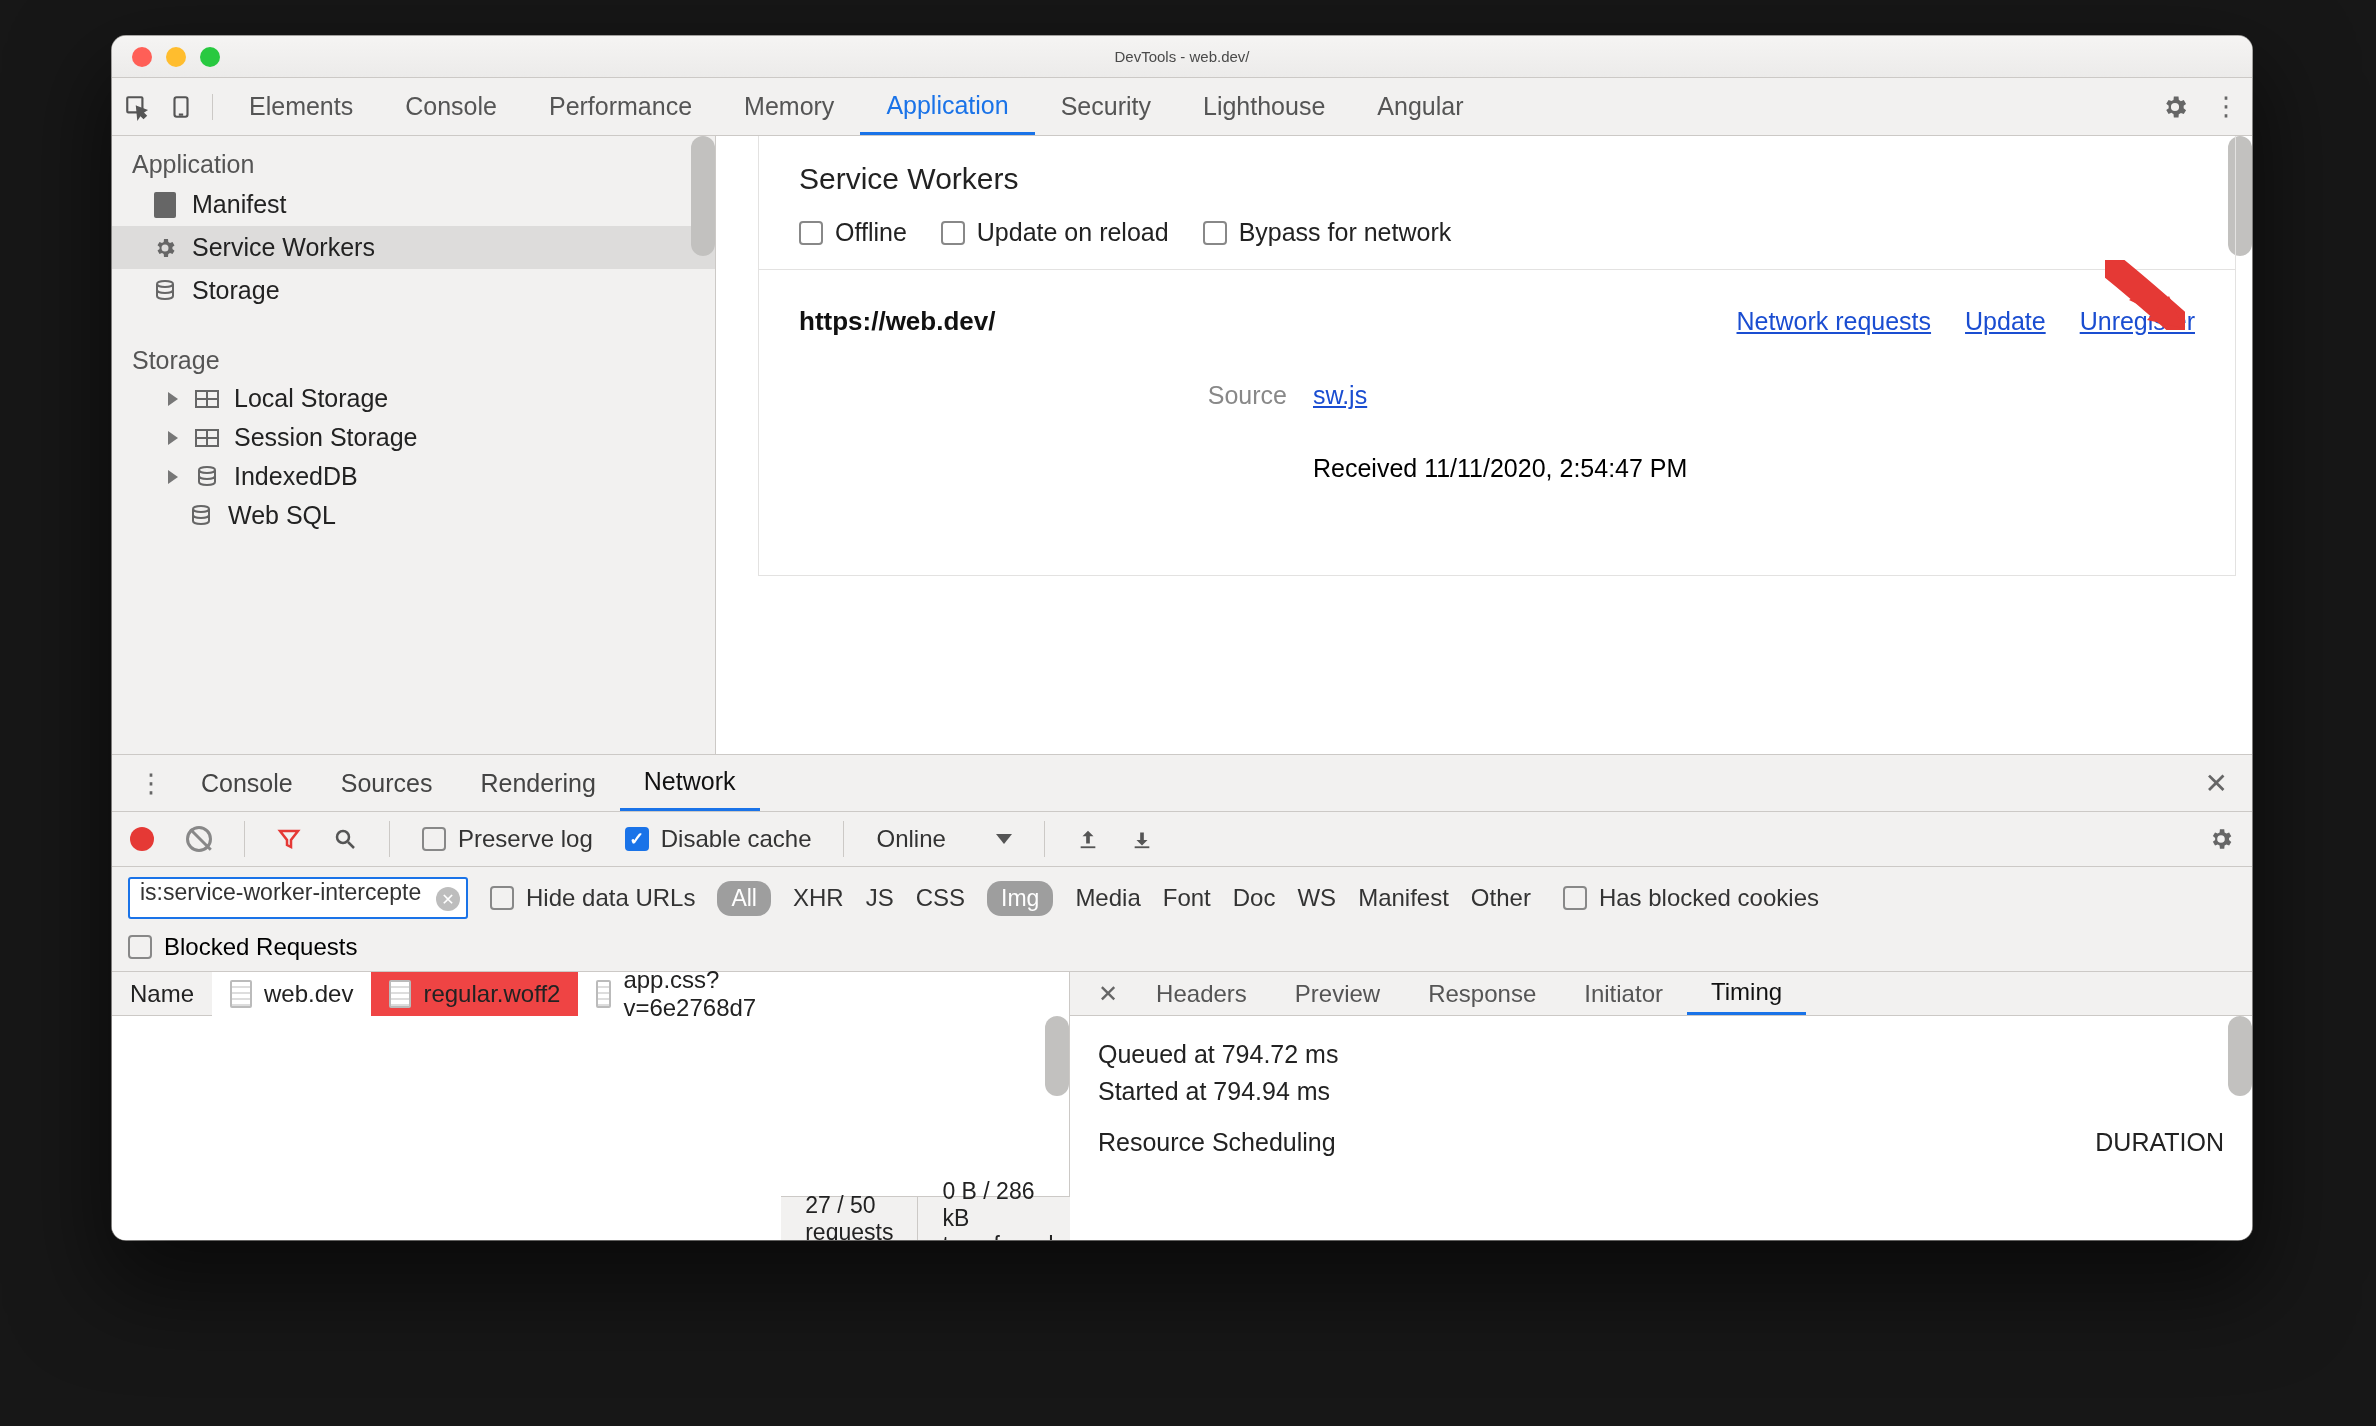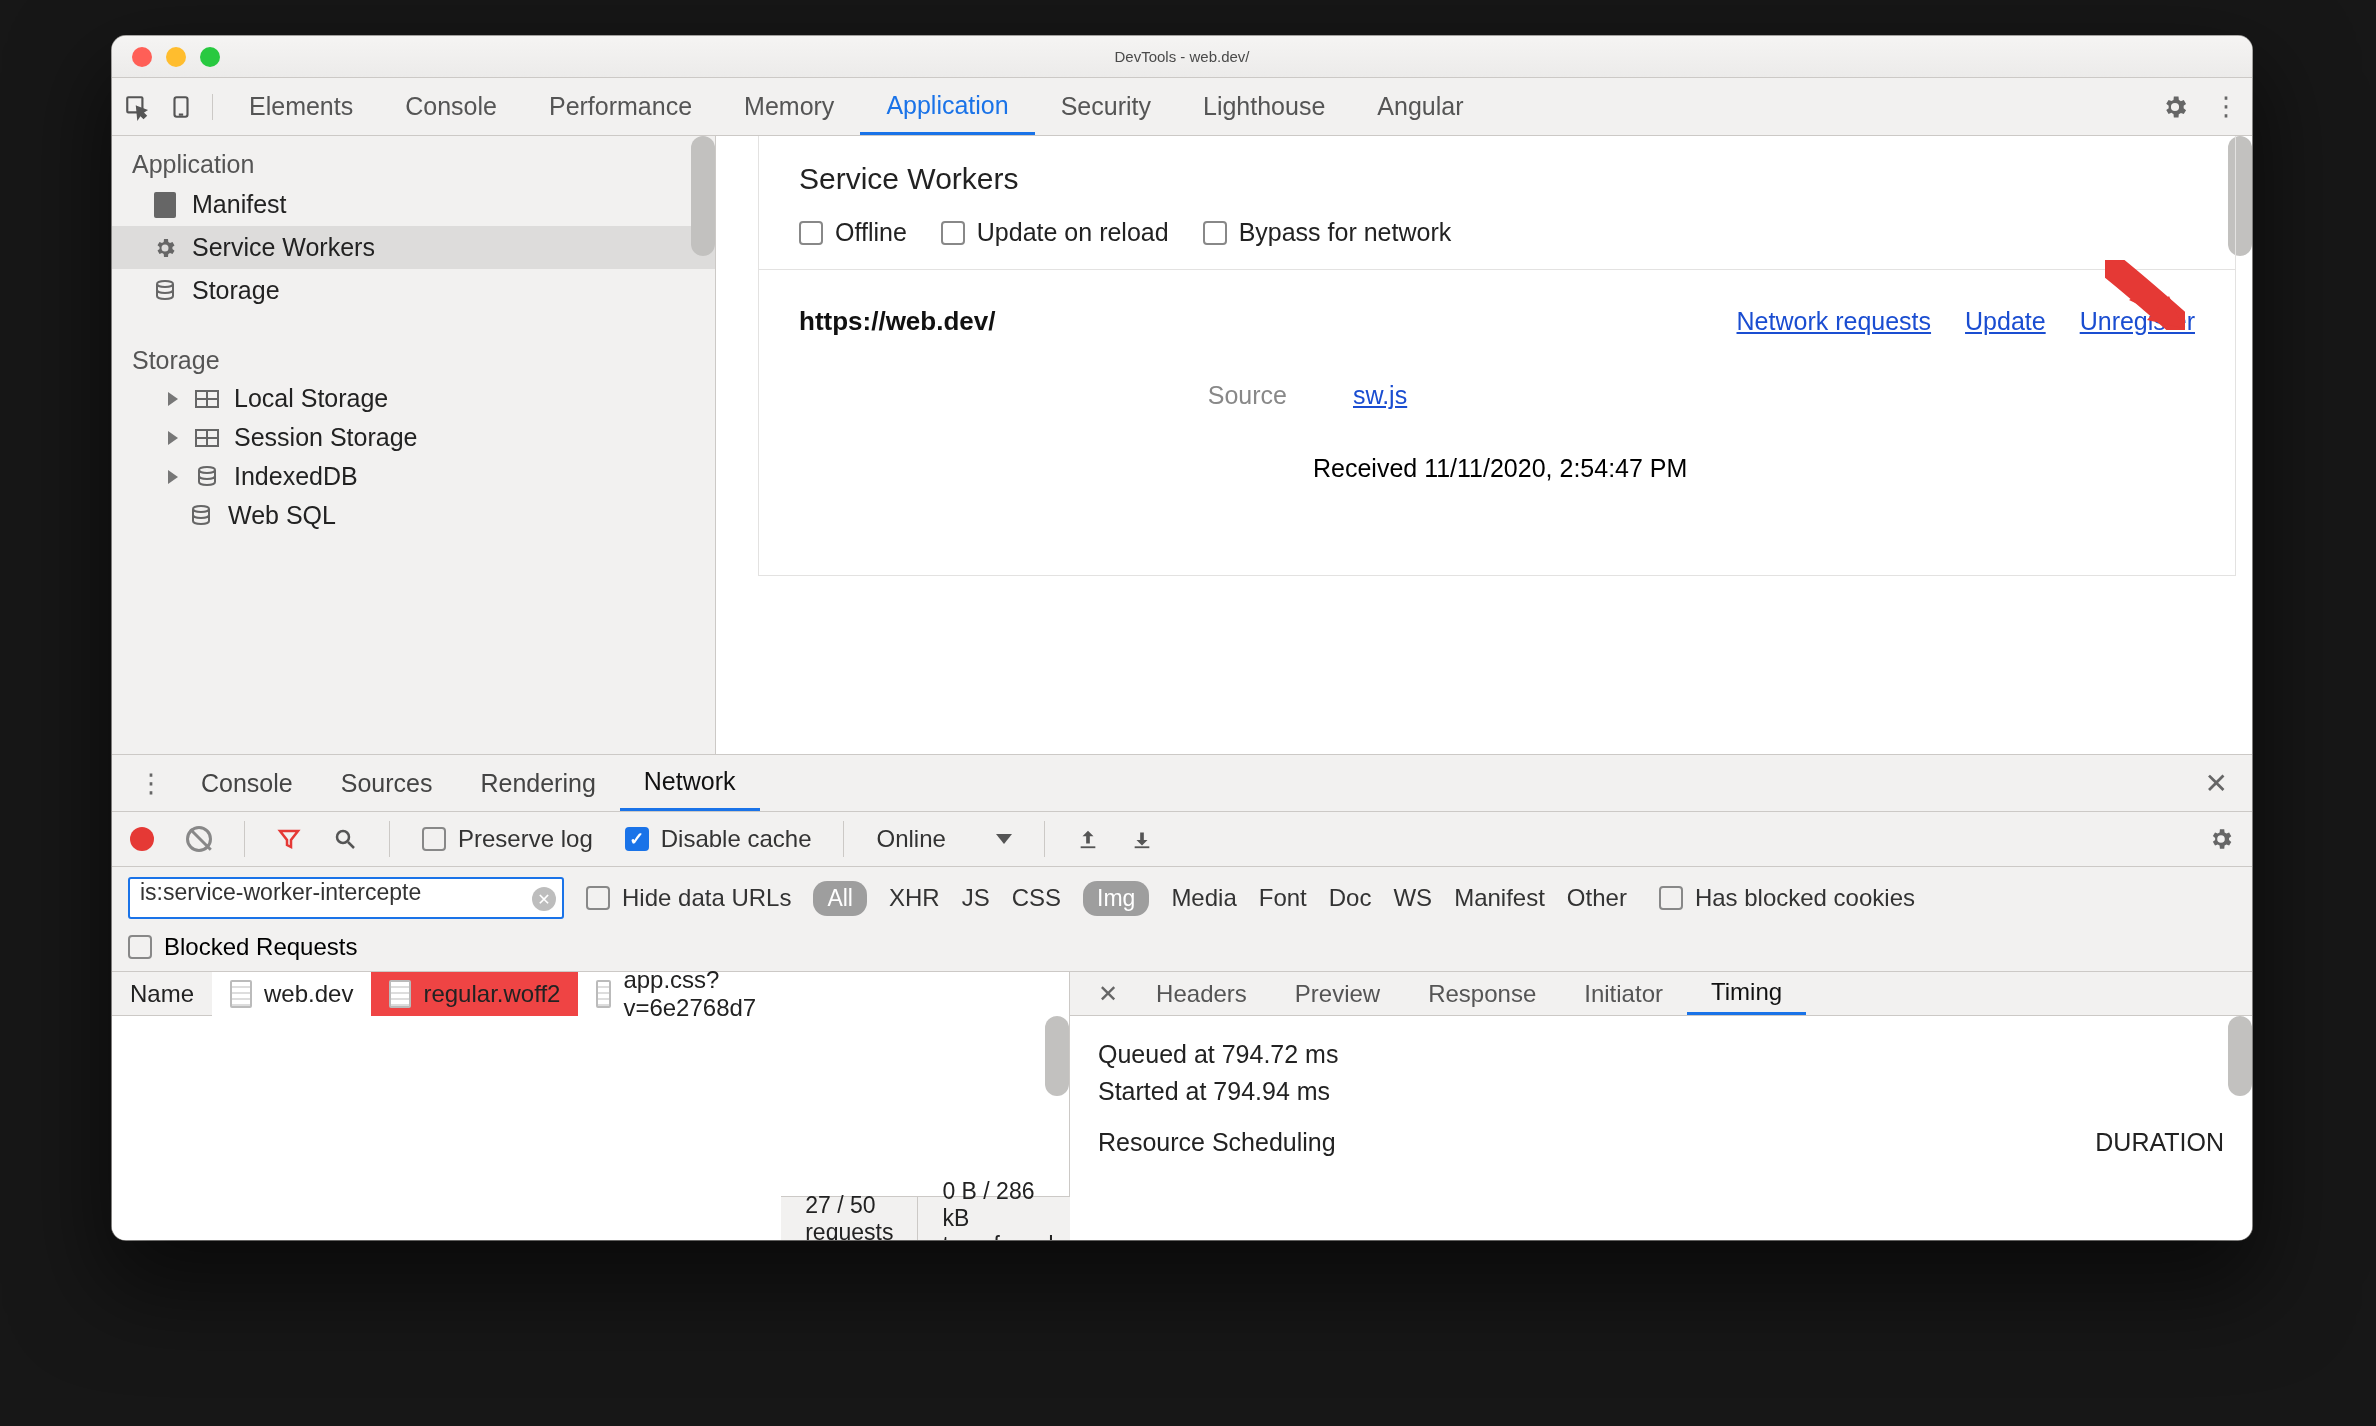--- a/index.html
+++ b/index.html
@@ -41,21 +41,21 @@
   .card h2 { font-size:30px; font-weight:500; margin-bottom:22px; color:#222; }
   .checks { display:flex; gap:34px; font-size:25px; color:#222; padding-bottom:22px; border-bottom:1px solid #e3e2e1; margin:0 -40px 0; padding-left:40px; }
   .chk { display:flex; align-items:center; gap:12px; }
   .chk-box { width:24px; height:24px; border:2px solid #888; border-radius:4px; }
   .origin-row { display:flex; align-items:center; justify-content:space-between; margin-top:36px; }
   .origin { font-size:26px; font-weight:700; color:#111; }
   .links { display:flex; gap:34px; font-size:25px; }
   .links a { color:#1a4dd1; text-decoration:underline; cursor:pointer; }
   .field-row { display:flex; gap:26px; margin-top:44px; font-size:25px; }
   .field-row .lbl { width:488px; text-align:right; color:#888; }
-  .field-row .val a { color:#1a4dd1; text-decoration:underline;margin-left:40px; }
+  .field-row .val a { color:#1a4dd1; text-decoration:underline; }
   .arrow { position:absolute; left:1346px; top:124px; width:80px; height:70px; }
 
   
   .drawer { border-top:1px solid #ccc9c6; display:flex; flex-direction:column; background:#f2f1f0; }
   .dr-tabs { height:56px; display:flex; align-items:center; padding:0 14px; font-size:25px; color:#444; }
   .dr-tabs .tab { padding:0 24px; height:100%; display:flex; align-items:center; cursor:pointer; }
   .dr-tabs .tab.active { color:#111; border-bottom:3px solid #1a73e8; }
   .dr-tabs .close { margin-left:auto; font-size:28px; color:#666; padding:0 10px; cursor:pointer; }
   .dr-toolbar { height:56px; border-top:1px solid #ccc9c6; border-bottom:1px solid #ccc9c6;
     display:flex; align-items:center; gap:32px; padding:0 18px; font-size:24px; color:#333; }
@@ -65,21 +65,21 @@
   .divider { width:1px; height:36px; background:#ccc9c6; }
   .funnel svg,.mag svg{display:block;}
   .chk-box.blue { background:#1a73e8; border:none; display:flex; align-items:center; justify-content:center; }
   .chk-box.blue::after{content:"✓"; color:#fff; font-size:18px; font-weight:bold;}
   .sel { display:flex; align-items:center; gap:50px; color:#333; }
   .sel .caret{width:0;height:0;border-left:8px solid transparent;border-right:8px solid transparent;border-top:10px solid #555;}
   .updown svg{display:block;}
 
   .dr-filters { border-bottom:1px solid #ccc9c6; padding:10px 16px; }
   .filter-row1 { display:flex; align-items:center; gap:22px; font-size:24px; color:#333; }
-  .filter-input { width:436px; height:42px; border:2px solid #1a73e8; background:#fff; border-radius:3px; padding:0 36px 0 10px; font-size:23px; color:#333; position:relative; }
+  .filter-input { width:340px; height:42px; border:2px solid #1a73e8; background:#fff; border-radius:3px; padding:0 36px 0 10px; font-size:23px; color:#333; position:relative; }
   .filter-input .xclear{ position:absolute; right:6px; top:8px; width:24px;height:24px;border-radius:50%;background:#bdbdbd;color:#fff;display:flex;align-items:center;justify-content:center;font-size:16px;}
   .pill { background:#9e9e9e; color:#fff; border-radius:14px; padding:4px 14px; font-size:23px; }
   .filter-row2 { margin-top:14px; display:flex; gap:14px; align-items:center; font-size:24px; }
 
   .dr-body { display:flex; height:268px; }
   .req-list { width:958px; border-right:1px solid #ccc9c6; display:flex; flex-direction:row; background:#fff; position:relative; }
   .req-list .hdr { height:44px; background:#f2f1f0; border-bottom:1px solid #ccc9c6; padding:0 18px; display:flex; align-items:center; font-size:24px; color:#222; }
   .req-list .row { height:44px; display:flex; align-items:center; gap:12px; padding:0 18px; font-size:24px; color:#222; }
   .req-list .row:nth-child(odd){ background:#f5f6fb; }
   .file-ico { width:22px; height:28px; border:2px solid #bbb; border-radius:2px; background:repeating-linear-gradient(#fff,#fff 4px,#ddd 4px,#ddd 6px); }

